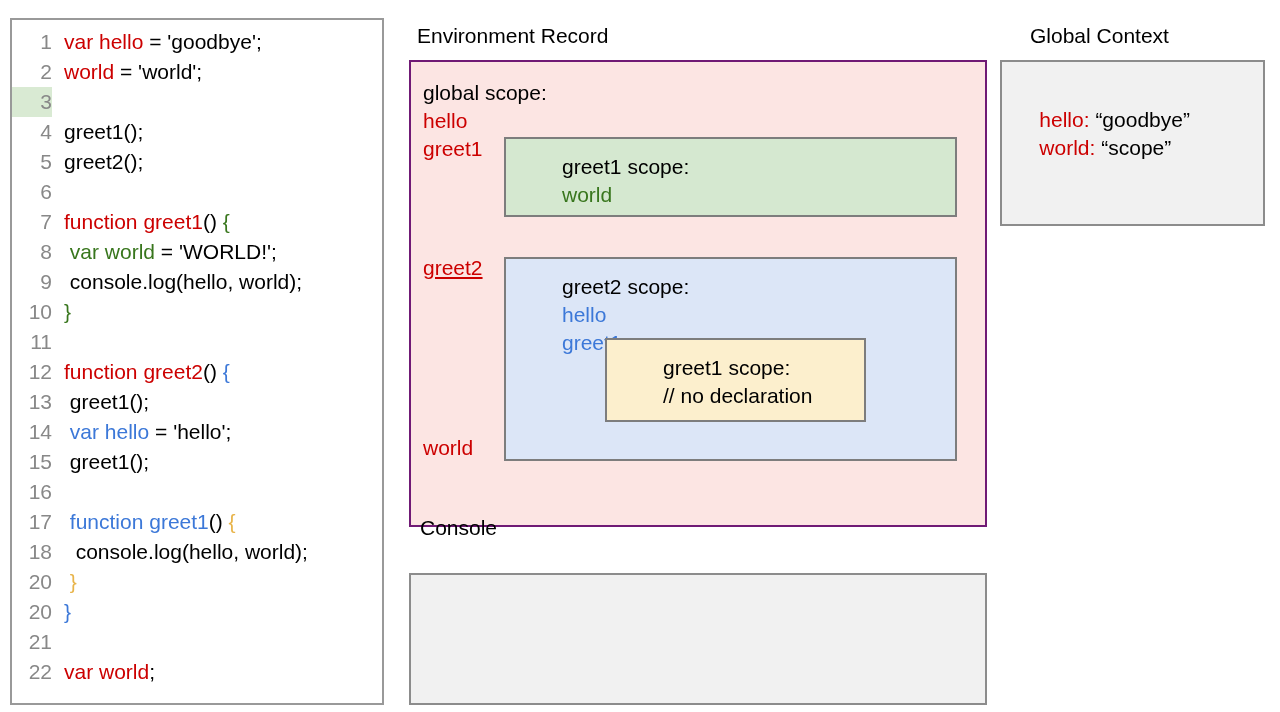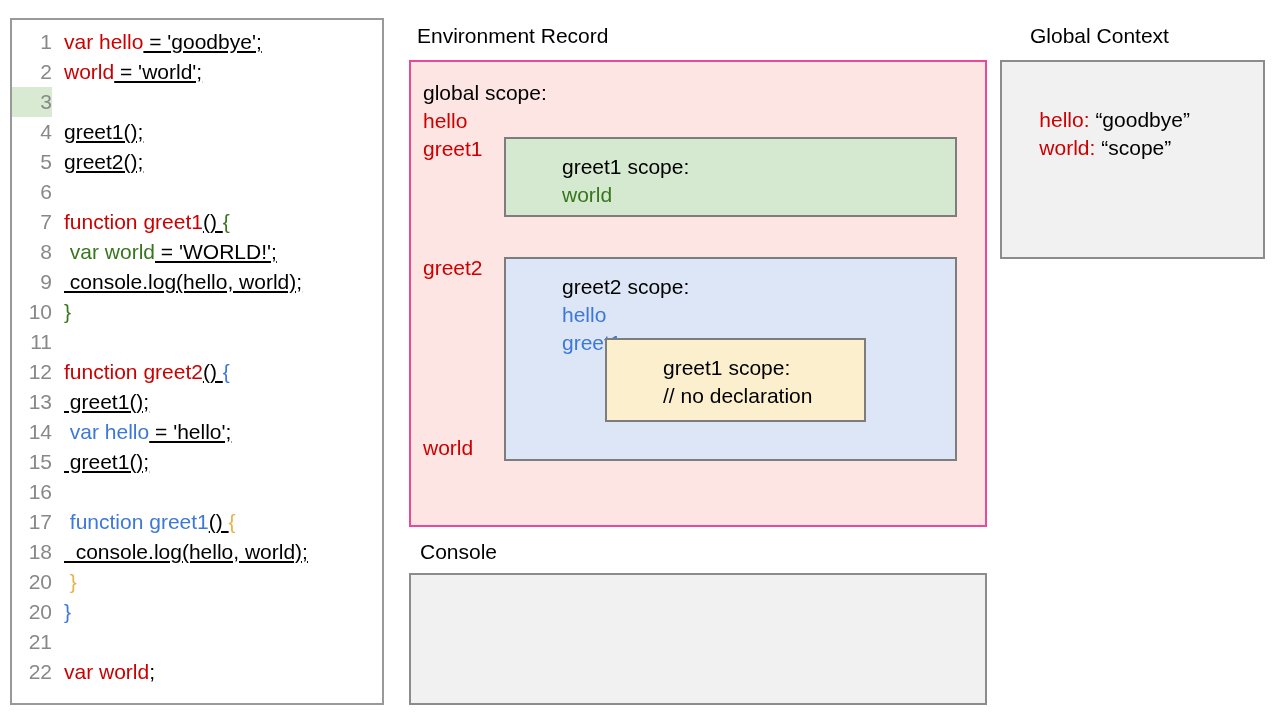--- a/index.html
+++ b/index.html
@@ -52,55 +52,55 @@
     background: #d9ead3;
   }
   .code-text {
     padding-left: 12px;
     color: #000000;
   }
   .tok-red    { color: #cc0000; }
   .tok-green  { color: #38761d; }
   .tok-blue   { color: #3c78d8; }
   .tok-orange { color: #e8b44a; }
-  .tok-black  { color: #000000; text-decoration: underline; }
+  .tok-black  { color: #000000; }
 
   
   .section-heading {
     position: absolute;
     font-size: 21px;
     font-weight: normal;
     color: #000000;
     white-space: nowrap;
   }
   #env-heading    { left: 417px; top: 24px; }
-  #console-heading{ left: 420px; top: 540px; }
+  #console-heading{ left: 420px; top: 516px; }
   #global-heading { left: 1012px; top: 24px; margin-left: 18px; }
 
   
   #env-box {
     position: absolute;
     left: 409px;
     top: 60px;
     width: 578px;
     height: 467px;
     box-sizing: border-box;
-    border: 2px solid #ec4899;
+    border: 2px solid #701a75;
     background: #fce5e3;
   }
   .scope-label {
     position: absolute;
     font-size: 21px;
     line-height: 28px;
     white-space: pre;
   }
   #global-scope-title { left: 12px; top: 17px; color: #000000; }
   #global-var-hello   { left: 12px; top: 45px; color: #cc0000; }
   #global-var-greet1  { left: 12px; top: 73px; color: #cc0000; }
-  #global-var-greet2  { left: 12px; top: 192px; color: #cc0000; }
+  #global-var-greet2  { left: 12px; top: 192px; color: #cc0000; text-decoration: underline; }
   #global-var-world   { left: 12px; top: 372px; color: #cc0000; }
 
   
   #greet1-box {
     position: absolute;
     left: 93px;
     top: 75px;
     width: 453px;
     height: 80px;
     box-sizing: border-box;
@@ -159,21 +159,21 @@
     border: 2px solid #8c8c8c;
     background: #f1f1f1;
   }
 
   
   #global-box {
     position: absolute;
     left: 1000px;
     top: 60px;
     width: 265px;
-    height: 199px;
+    height: 166px;
     box-sizing: border-box;
     border: 2px solid #8c8c8c;
     background: #f1f1f1;
   }
   .global-row {
     position: absolute;
     font-size: 21px;
     line-height: 28px;
     white-space: pre;
     color: #000000;

